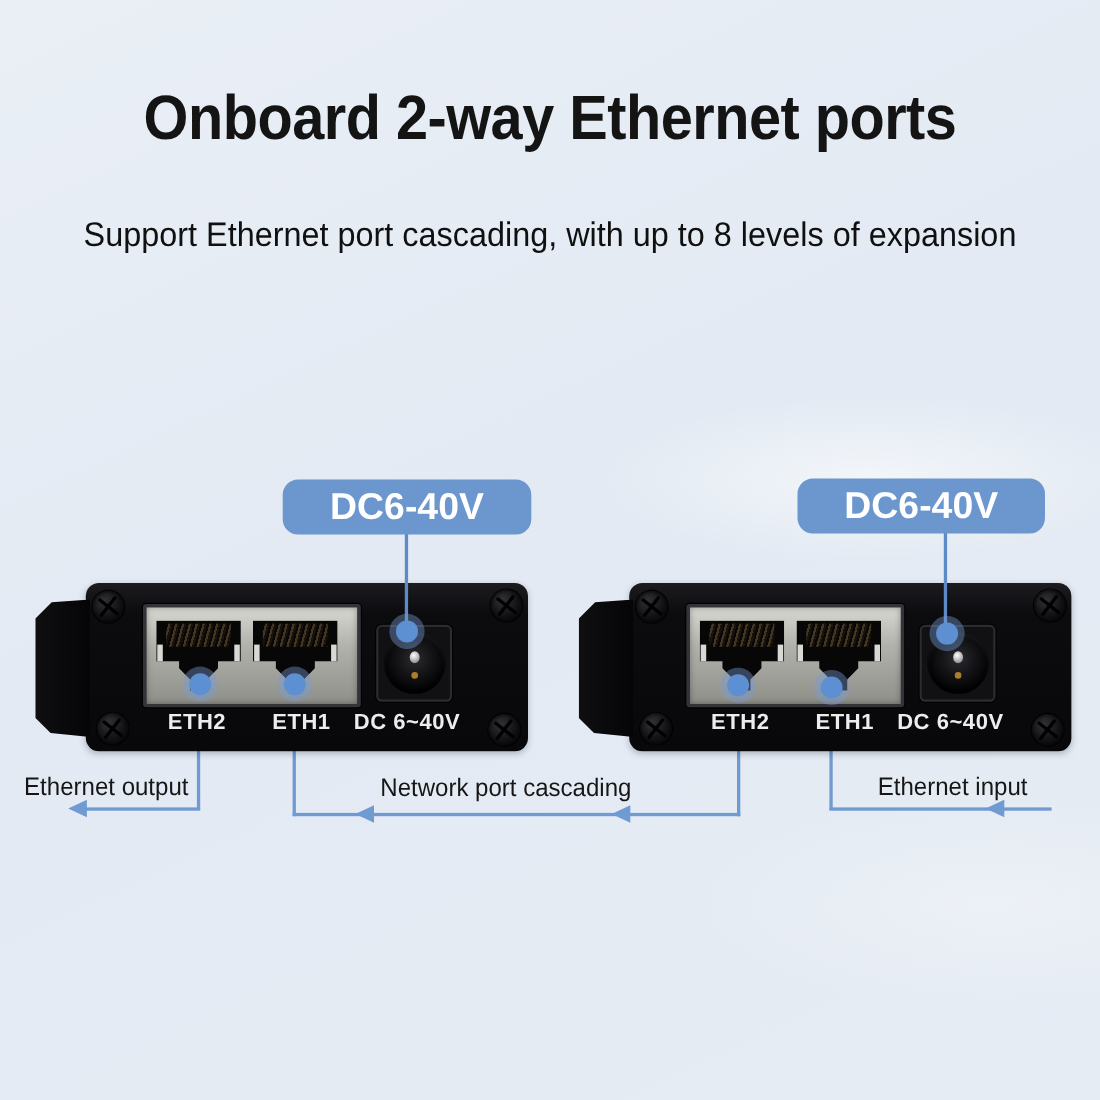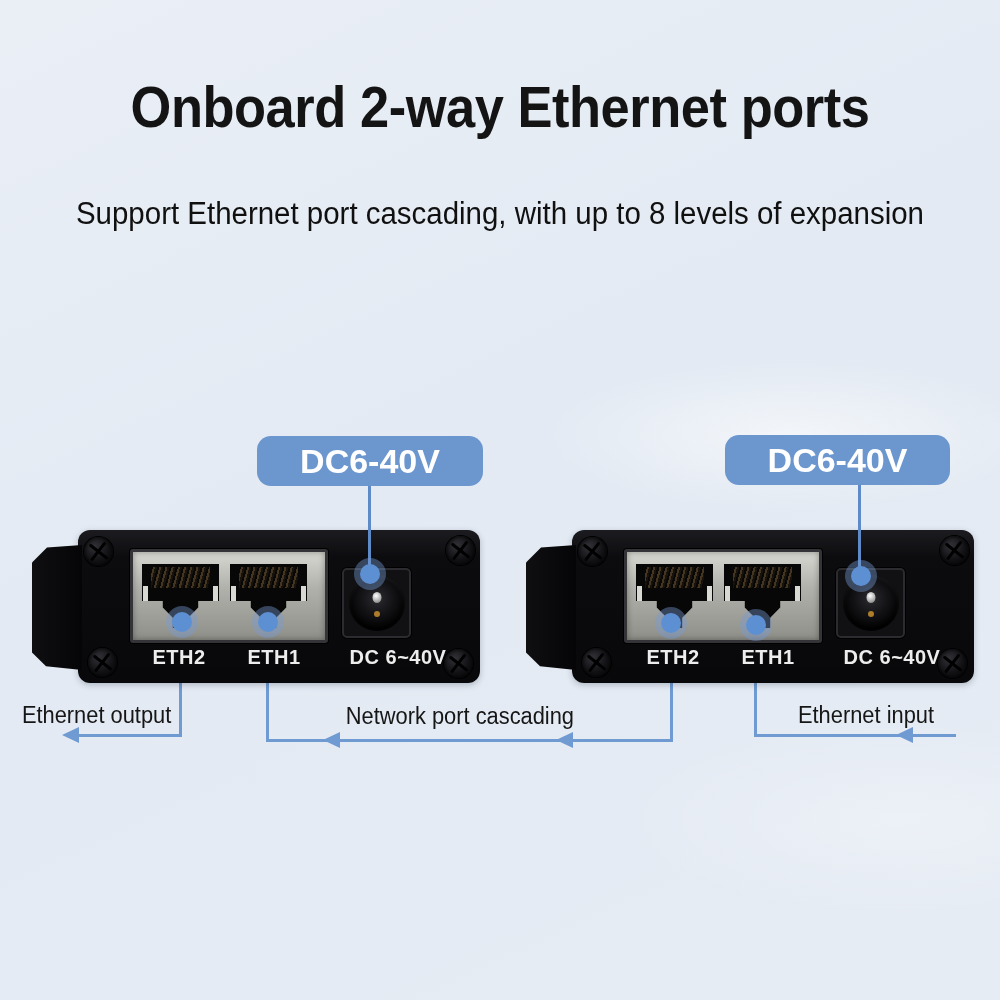--- a/index.html
+++ b/index.html
@@ -58,21 +58,21 @@
     border:2px solid #2c2c30;border-radius:5px;box-shadow:0 0 0 1px #000;}
   .dc-hole{position:absolute;left:50%;top:50%;transform:translate(-50%,-50%);width:56px;height:56px;border-radius:50%;
     background:radial-gradient(circle at 50% 42%,#2b2b30 0%,#121215 40%,#000 75%);
     box-shadow:inset 0 2px 4px rgba(255,255,255,.08),inset 0 -2px 5px #000;}
   .dc-pin{position:absolute;left:50%;top:30%;transform:translateX(-50%);width:9px;height:11px;border-radius:50%;
     background:radial-gradient(circle at 40% 35%,#fff,#9a9a9a 70%,#555);}
   .dc-gold{position:absolute;left:50%;top:64%;transform:translateX(-50%);width:6px;height:6px;border-radius:50%;background:#ad7d2a;}
 
   .plabel{position:absolute;top:116px;color:#ededed;font-size:20px;font-weight:700;
     transform:translateX(-50%);letter-spacing:.5px;white-space:nowrap;}
-  .pl-eth2{left:101px;}.pl-eth1{left:196px;}.pl-dc{left:292px;margin-left:28px;}
+  .pl-eth2{left:101px;}.pl-eth1{left:196px;}.pl-dc{left:292px;}
 
   
   .dot{position:absolute;width:32px;height:32px;border-radius:50%;background:rgba(120,155,210,.42);
     z-index:5;display:flex;align-items:center;justify-content:center;}
   .dot::after{content:"";width:20px;height:20px;border-radius:50%;background:#5d90d3;}
   .dot-l-eth2{left:166px;top:606px;}
   .dot-l-eth1{left:252px;top:606px;}
   .dot-l-dc{left:354px;top:558px;}
   .dot-r-eth2{left:655px;top:607px;}
   .dot-r-eth1{left:740px;top:609px;}

